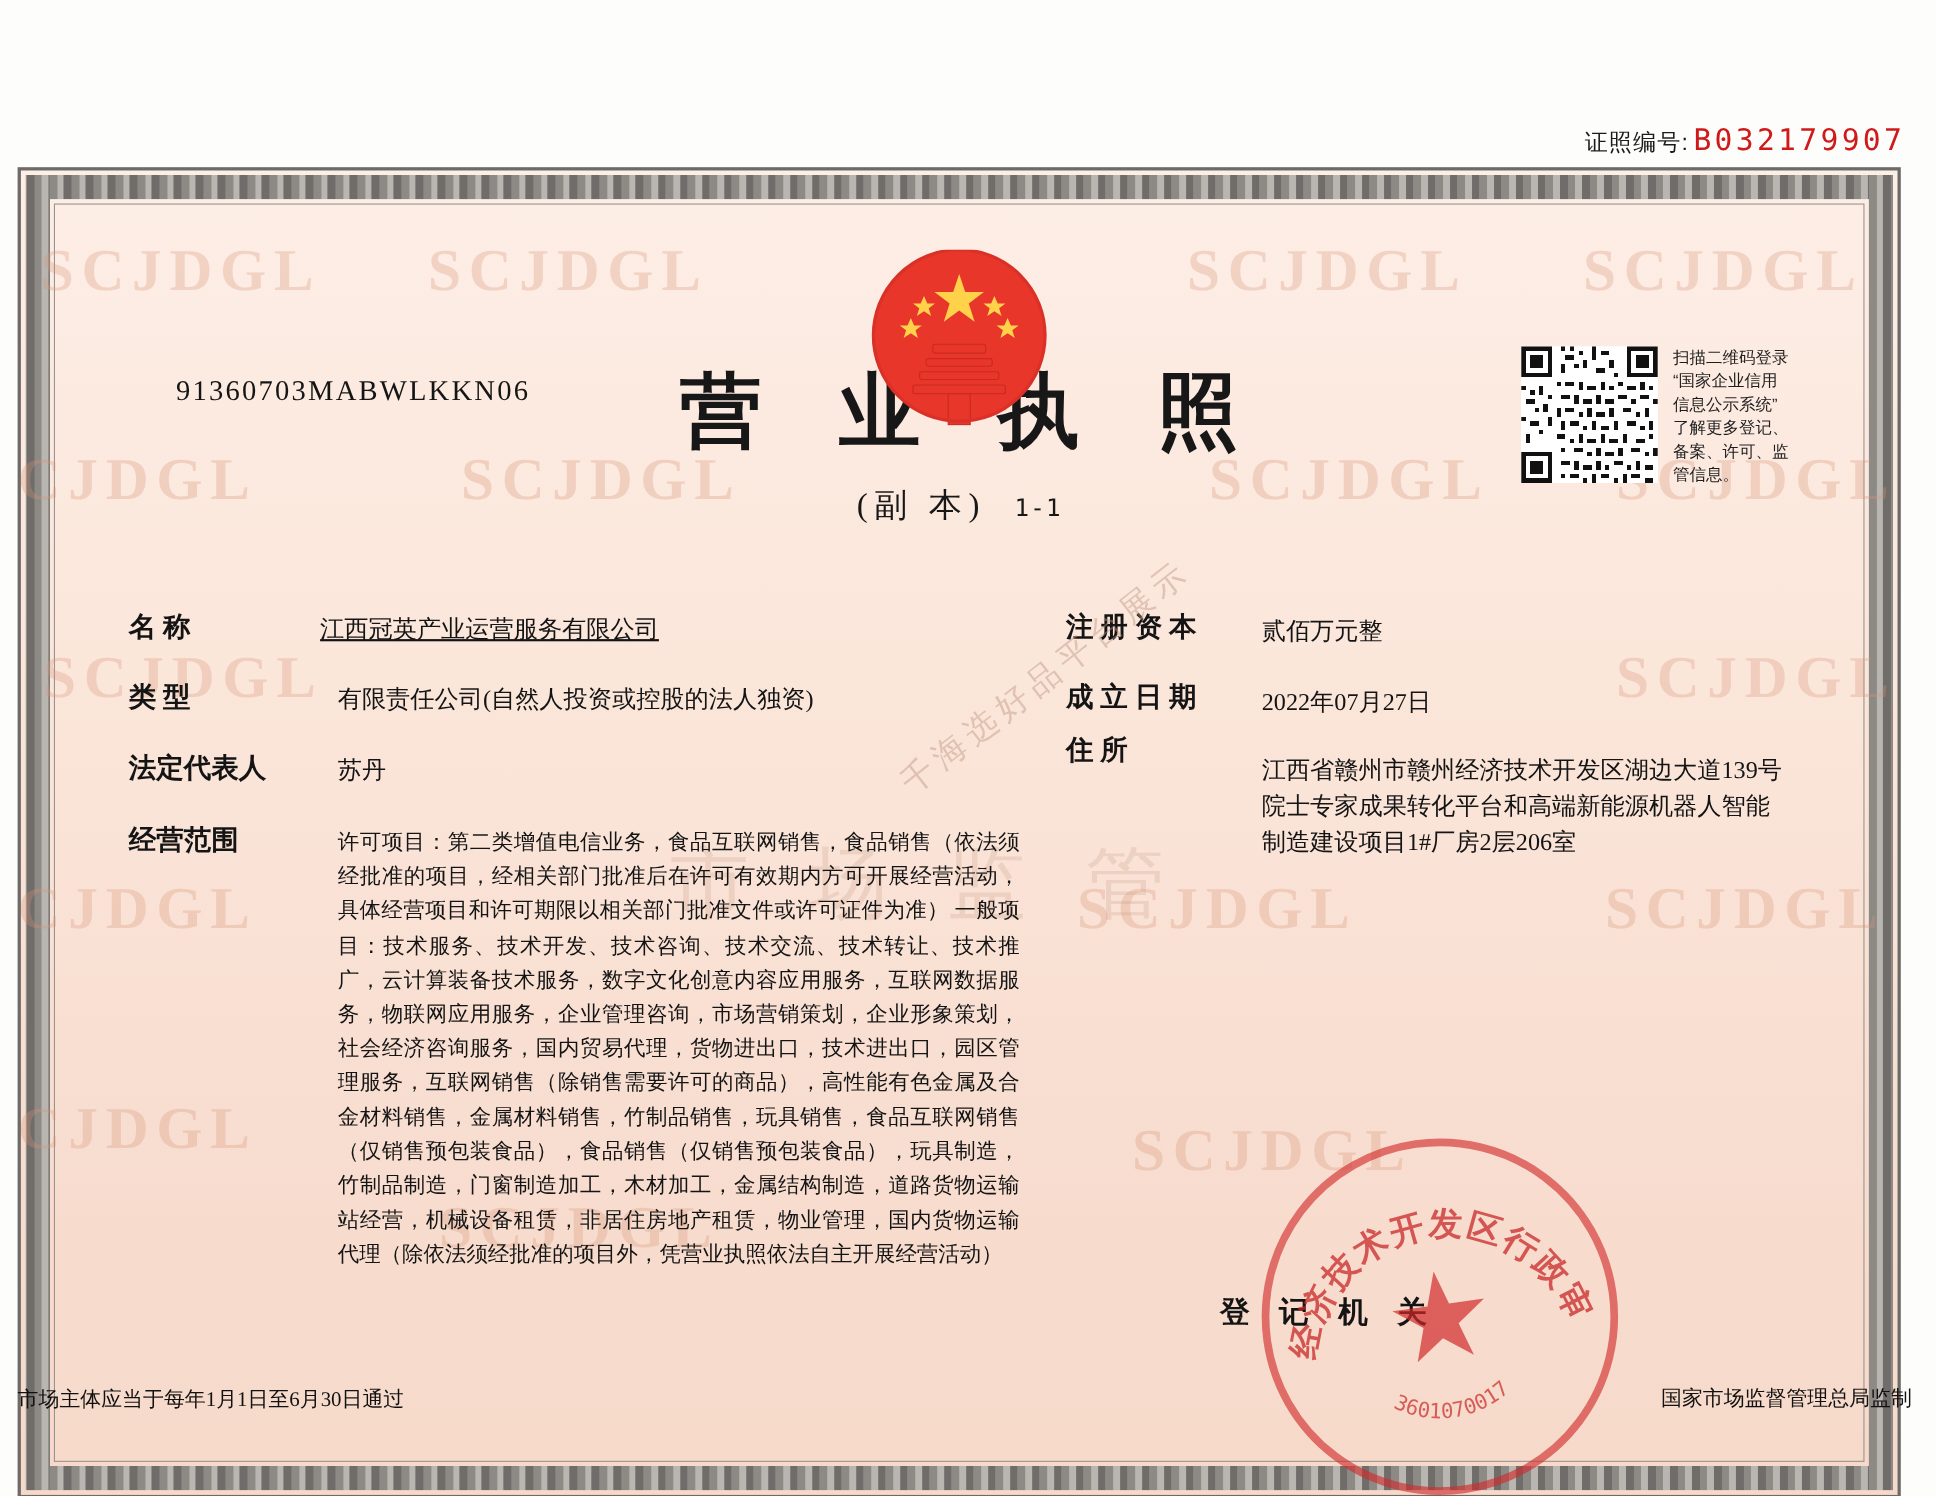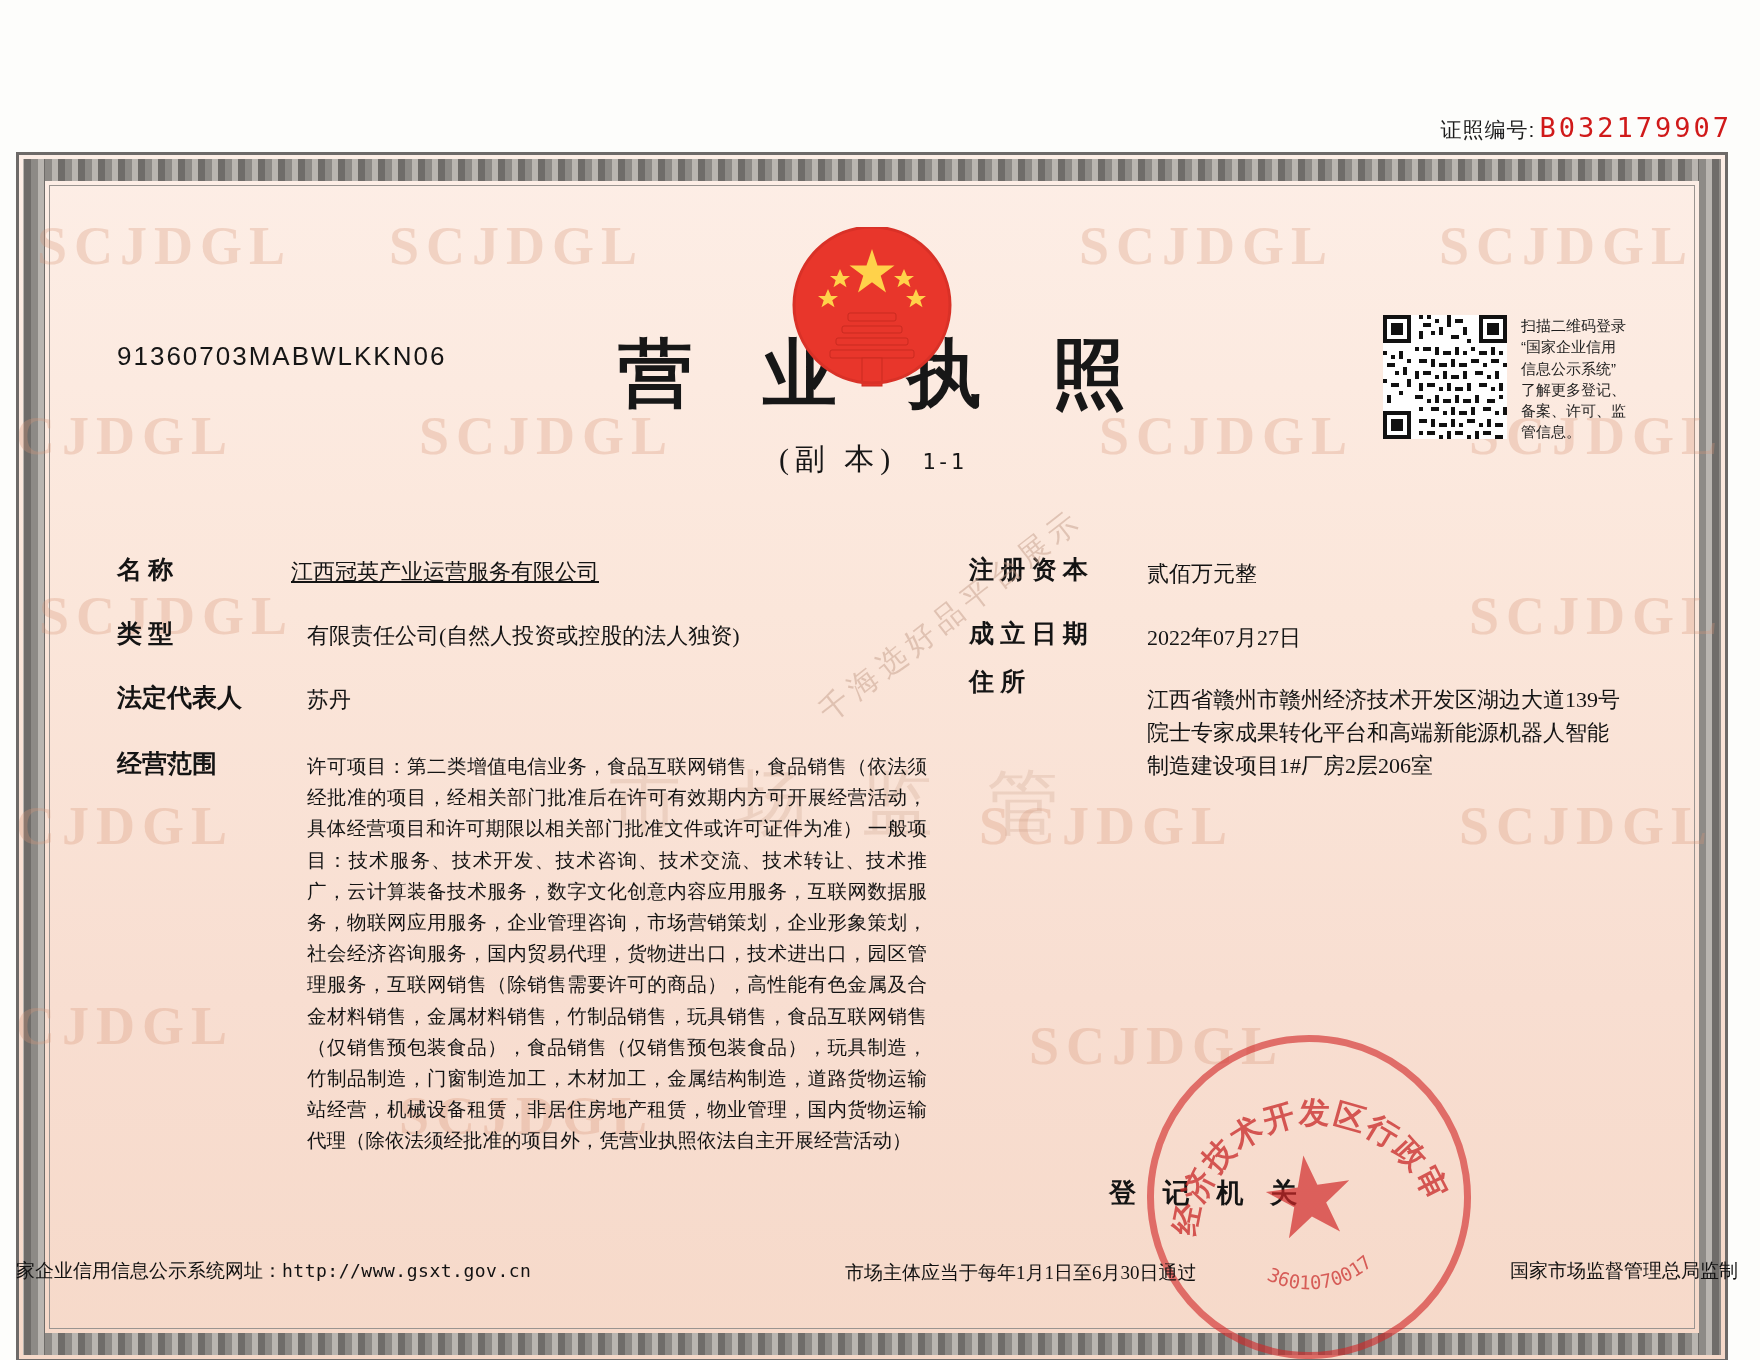--- a/index.html
+++ b/index.html
@@ -166,22 +166,23 @@
   #credit-label {
     font-size: 25px;
     font-weight: bold;
     letter-spacing: 5px;
     color: #151515;
   }
   #credit-value {
     margin-top: 16px;
     font-size: 26px;
     letter-spacing: 2px;
-    font-family: Liberation Sans, sans-serif;
+    font-family: Liberation Serif, serif;
     color: #151515;
+    margin-left: 43px;
   }
 
   
   #qr-block {
     position: absolute;
     right: 62px;
     top: 160px;
     display: flex;
     gap: 14px;
     z-index: 25;
@@ -541,22 +542,19 @@
         <text>
           <textPath href="#arcNum" startOffset="50%" text-anchor="middle">3601070017</textPath>
         </text>
       </svg>
       <div id="seal-star">★</div>
     </div>
 
   </div>
 
   <div id="footer">
-    <div id="footer-left">
-      <span>家企业信用信息公示系统网址：</span><span class="url">http://www.gsxt.gov.cn</span>
-    </div>
     <div id="footer-center">
       <div>市场主体应当于每年1月1日至6月30日通过</div>
     </div>
     <div id="footer-right">国家市场监督管理总局监制</div>
   </div>
 
 </div>
 
 </body></html>

